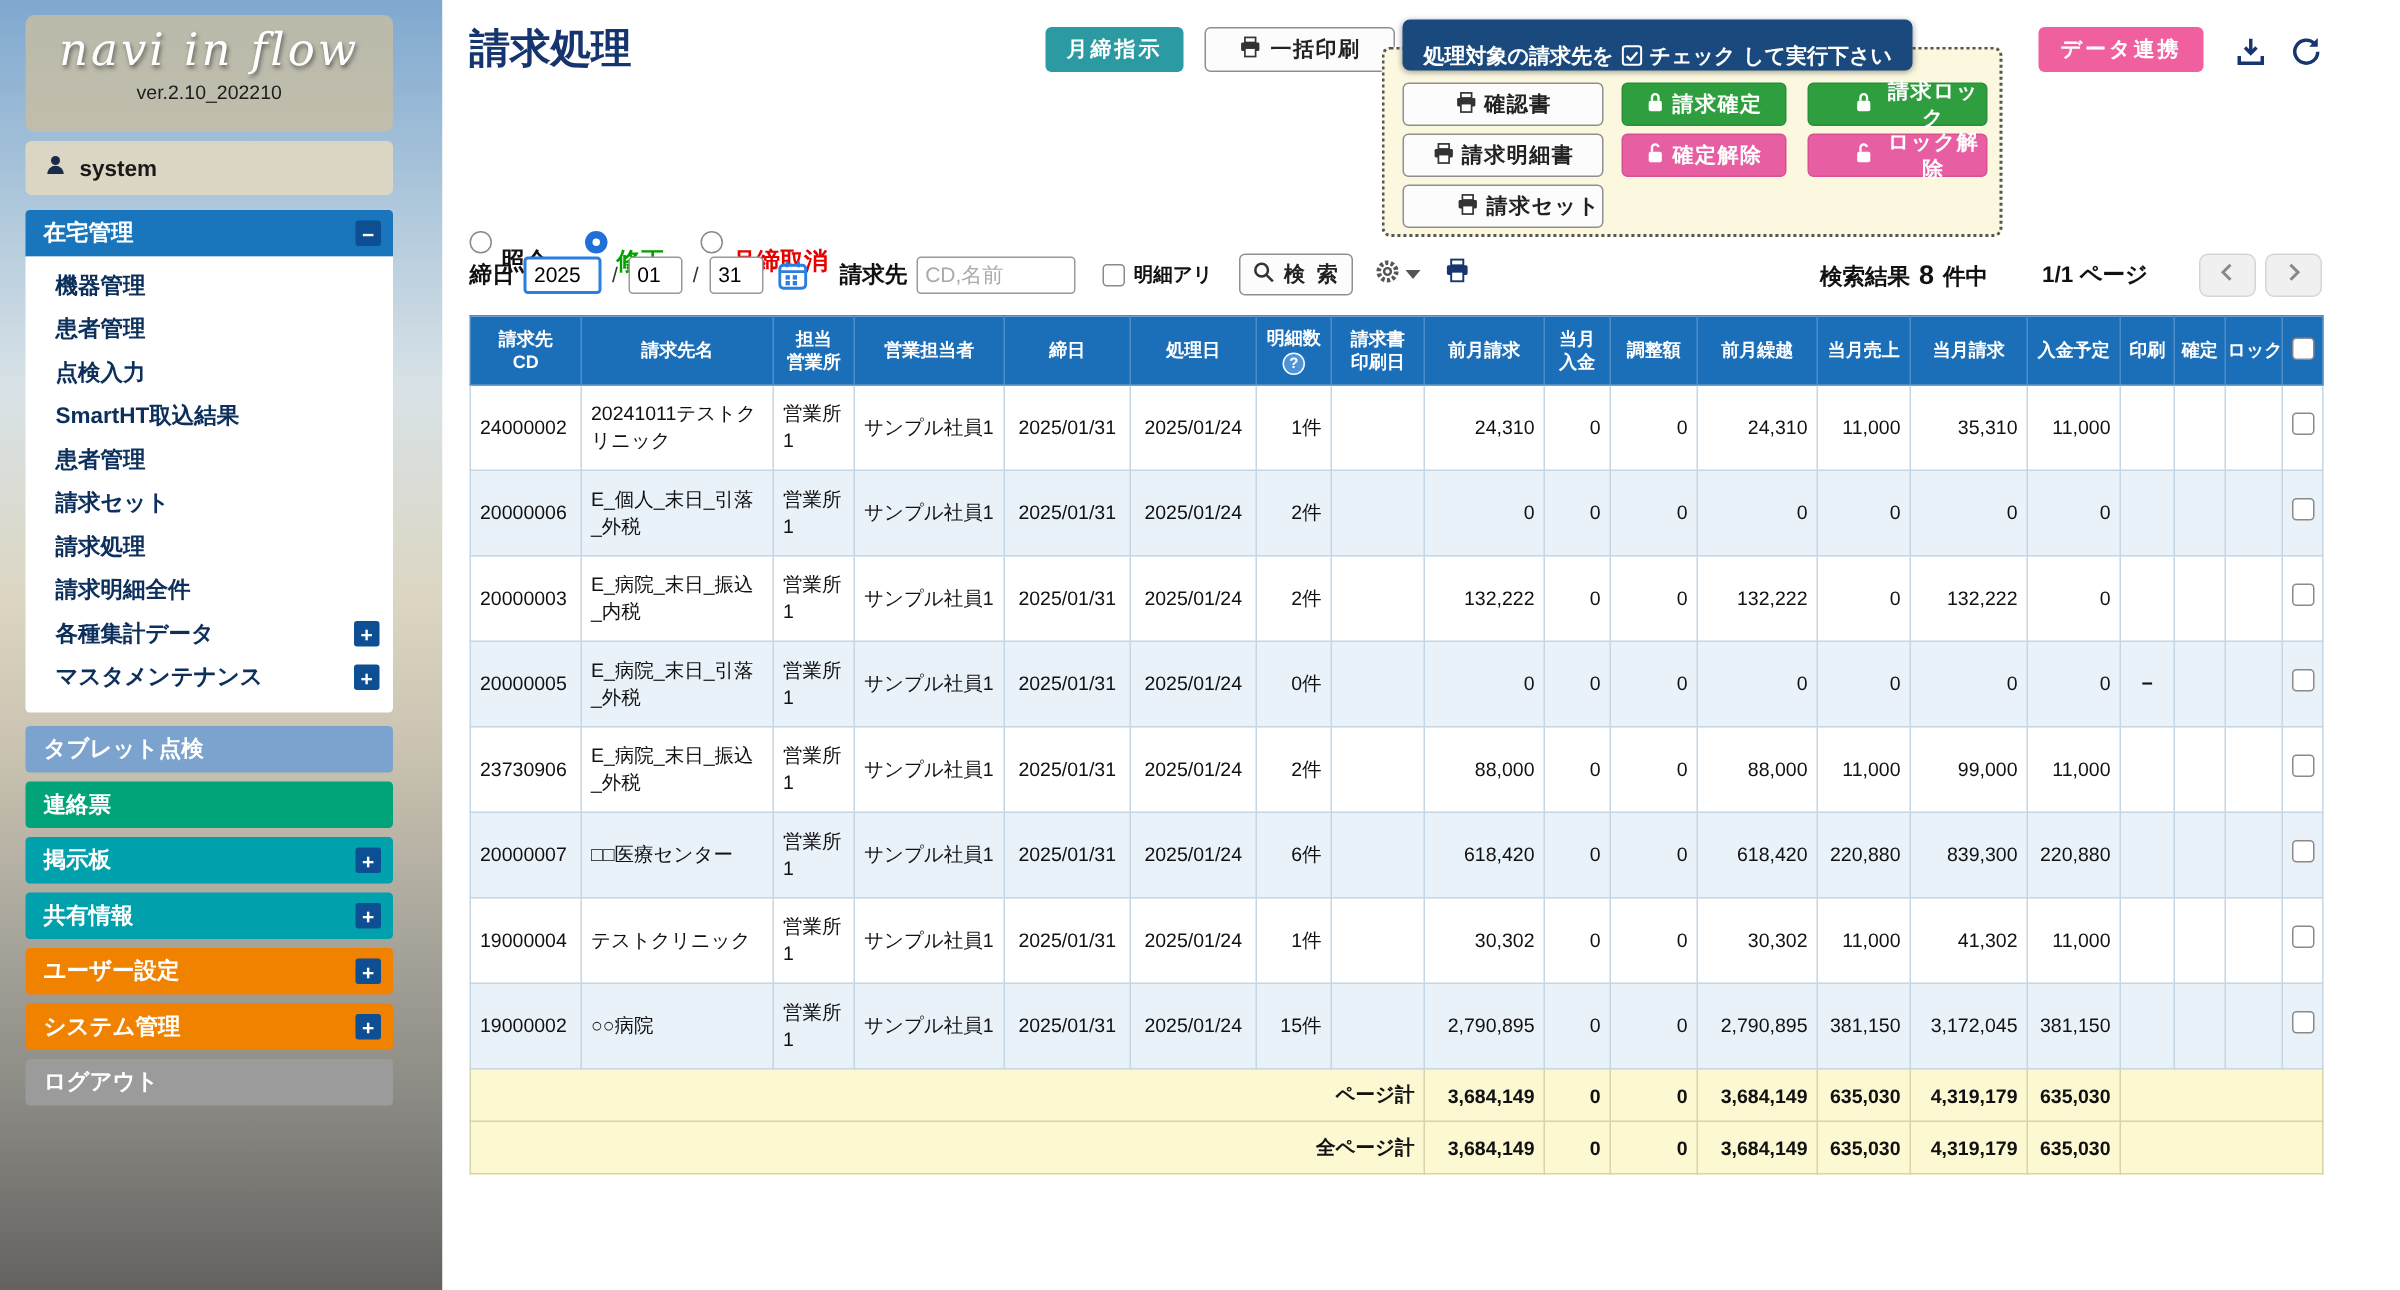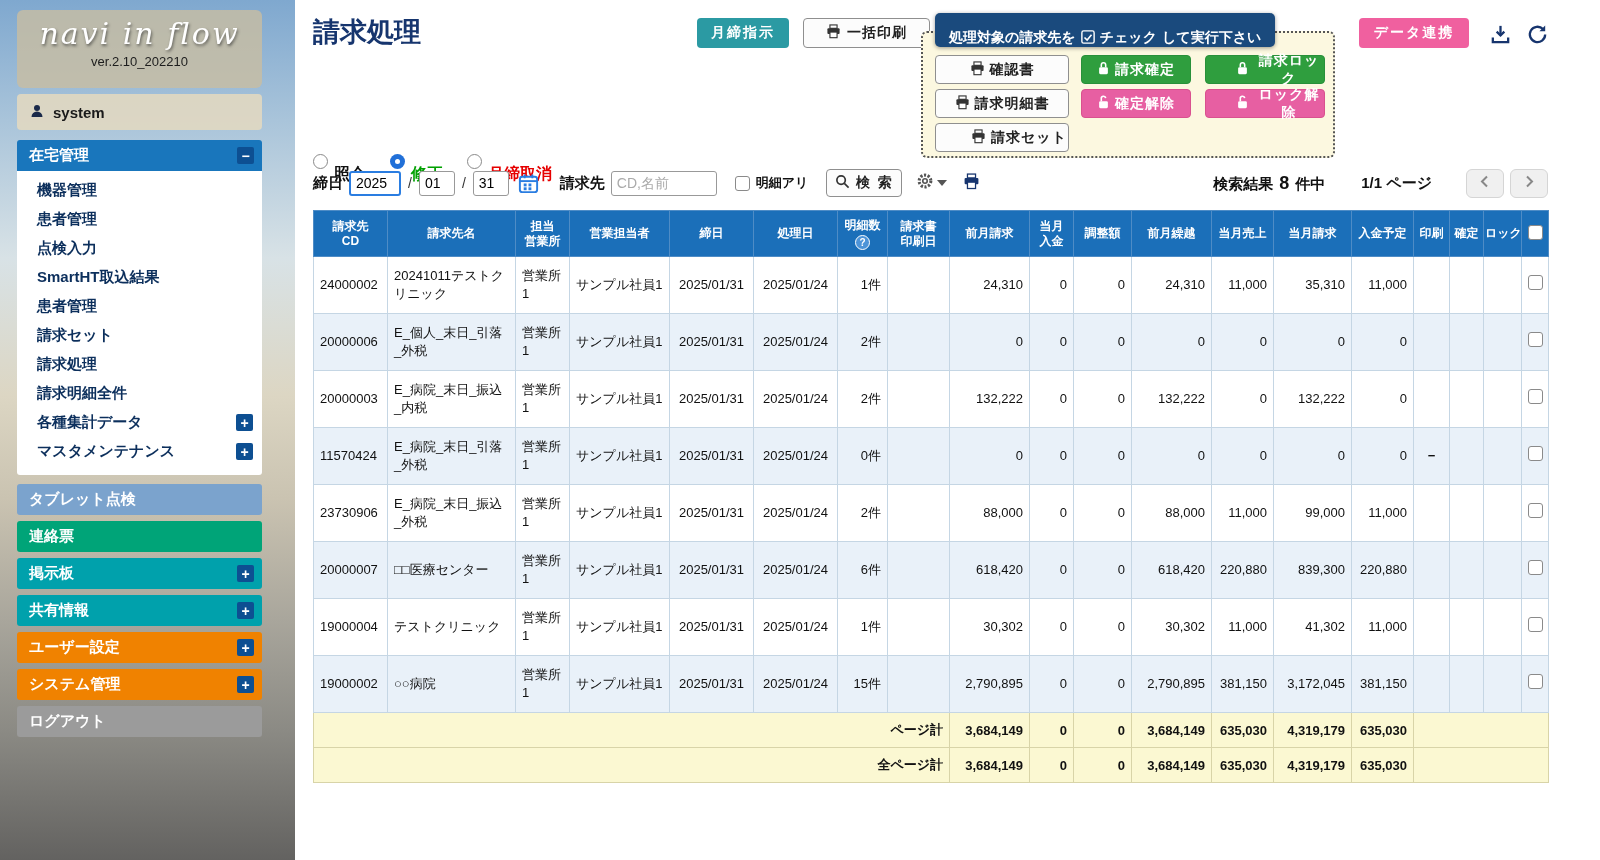--- a/index.html
+++ b/index.html
@@ -556,21 +556,21 @@
               <td class="al-r nowrap">132,222</td>
               <td class="al-r nowrap">0</td>
               <td class="al-r nowrap">132,222</td>
               <td class="al-r nowrap">0</td>
               <td class="al-c"></td>
               <td class="al-c"></td>
               <td class="al-c"></td>
               <td class="al-c"><span class="checkbox"></span></td>
             </tr>
             <tr class="alt">
-              <td class="al-l">11570424</td>
+              <td class="al-l">20000005</td>
               <td class="al-l wrapcell">E_病院_末日_引落_外税</td>
               <td class="al-l wrapcell">営業所1</td>
               <td class="al-l wrapcell">サンプル社員1</td>
               <td class="datecell">2025/01/31</td>
               <td class="datecell">2025/01/24</td>
               <td class="al-r nowrap">0件</td>
               <td class="al-c"></td>
               <td class="al-r nowrap">0</td>
               <td class="al-r nowrap">0</td>
               <td class="al-r nowrap">0</td>

